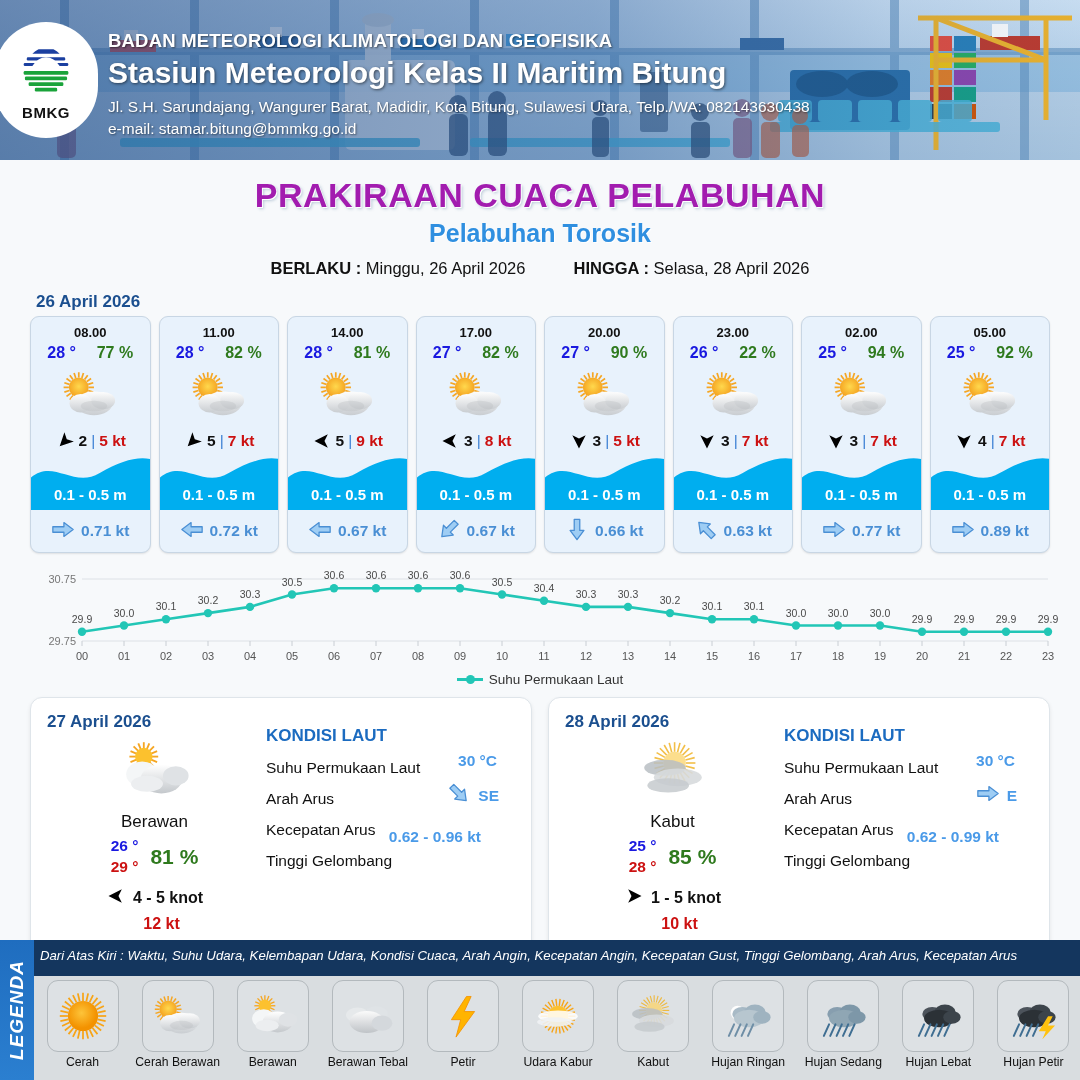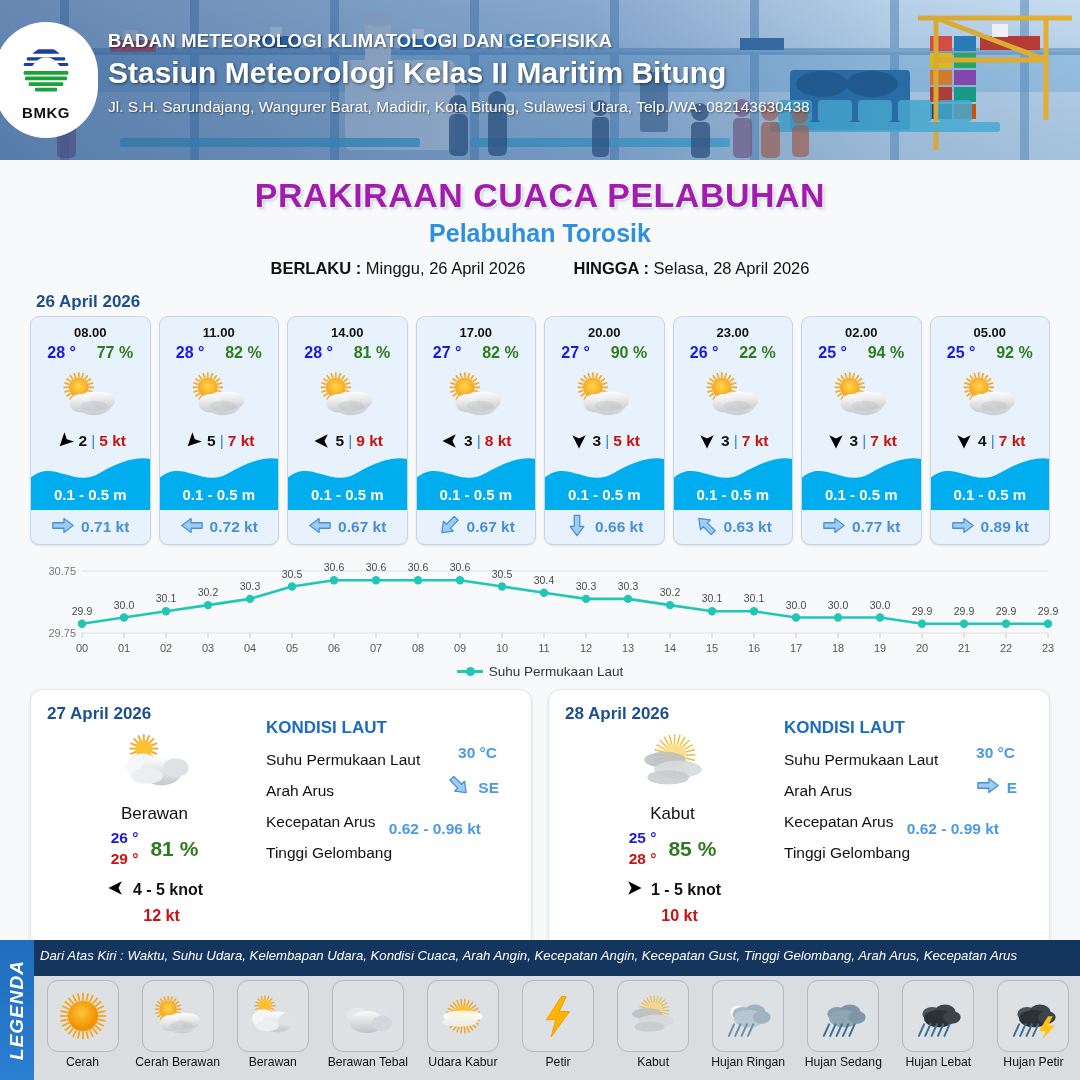--- a/index.html
+++ b/index.html
@@ -85,21 +85,21 @@
   .c-wind .dir { display: inline-flex; }
   .c-wind .ws { color: #111; }
   .c-wind .sep { color: #3b7fd4; font-weight: normal; }
   .c-wind .gust { color: #cc1111; }
   .c-wave { position: relative; height: 56px; margin-top: -2px; }
   .c-wave svg { position: absolute; top: 0; left: 0; }
   .c-wave .wv-txt {
     position: absolute; left: 0; right: 0; bottom: 7px; text-align: center;
     font-size: 15px; font-weight: bold; color: #fff;
   }
-  .c-cur { display: flex; align-items: center; justify-content: center; gap: 6px; height: 34px; font-size: 15.5px; font-weight: bold; color: #4a8fd4;}
+  .c-cur { display: flex; align-items: center; justify-content: center; gap: 6px; height: 42px; font-size: 15.5px; font-weight: bold; color: #4a8fd4;}
 
   
   .chart-box { margin: 8px 20px 0; height: 115px; position: relative; }
   .chart-legend { text-align: center; font-size: 13.5px; color: #333; margin-top: -4px; display:flex; align-items:center; justify-content:center; gap:6px;}
   .lg-swatch { display:inline-block; width: 26px; height: 3px; background:#22c6b6; position: relative;}
   .lg-swatch::after{content:"";position:absolute;left:9px;top:-3px;width:9px;height:9px;border-radius:50%;background:#22c6b6;}
 
   
   .days { display: flex; gap: 16px; padding: 10px 30px 0; }
   .day-panel {
@@ -287,20 +287,21 @@
         <path d="M14 48 A36 36 0 0 0 86 48 Z" fill="none"></path>
       </g>
     </svg>
     <div class="logo-text">BMKG</div>
   </div>
 
   <div class="hdr-text">
     <div class="hdr-line1">BADAN METEOROLOGI KLIMATOLOGI DAN GEOFISIKA</div>
     <div class="hdr-line2">Stasiun Meteorologi Kelas II Maritim Bitung</div>
     <div class="hdr-line3">Jl. S.H. Sarundajang, Wangurer Barat, Madidir, Kota Bitung, Sulawesi Utara, Telp./WA: 082143630438</div>
+    <div class="hdr-line4">e-mail: stamar.bitung@bmmkg.go.id</div>
   </div>
 </div>
 
 <div class="title-main">PRAKIRAAN CUACA PELABUHAN</div>
 <div class="title-sub">Pelabuhan Torosik</div>
 <div class="validity">
   <div>
     <b>BERLAKU :</b>
     <span class="val">Minggu, 26 April 2026</span>
   </div>
@@ -1298,20 +1299,28 @@
     <ellipse cx="64" cy="36" rx="20" ry="13" fill="#dfe3e6"></ellipse>
     <ellipse cx="48" cy="50" rx="30" ry="19" fill="url(#o58)"></ellipse>
     <ellipse cx="74" cy="52" rx="18" ry="13" fill="#d4d8dc"></ellipse>
   </svg>
         </div>
     <div class="lg-label">Berawan Tebal</div>
       </div>
       <div class="lg-item">
         <div class="lg-box">
           <svg viewBox="0 0 100 80" width="58" height="46.400000000000006">
+    <polygon points="56,6 30,46 46,46 38,76 70,32 52,32 64,6" fill="#ffb400" stroke="#f59300" stroke-width="1.5"></polygon>
+  </svg>
+        </div>
+    <div class="lg-label">Petir</div>
+      </div>
+      <div class="lg-item">
+        <div class="lg-box">
+          <svg viewBox="0 0 100 80" width="58" height="46.400000000000006">
     <g transform="translate(50,40)">
     <line x1="18" y1="0" x2="30" y2="0" stroke="#f7a416" stroke-width="2.4"></line>
               <line x1="17.476952713668936" y1="4.307681957176039" x2="29.12825452278156" y2="7.179469928626733" stroke="#f7a416" stroke-width="2.4"></line>
               <line x1="15.938208461757778" y1="8.365017096787835" x2="26.563680769596296" y2="13.941695161313056" stroke="#f7a416" stroke-width="2.4"></line>
               <line x1="13.473193467079822" y1="11.93620784833431" x2="22.455322445133035" y2="19.893679747223853" stroke="#f7a416" stroke-width="2.4"></line>
               <line x1="10.225165441160804" y1="14.813709586085816" x2="17.041942401934673" y2="24.689515976809695" stroke="#f7a416" stroke-width="2.4"></line>
               <line x1="6.38288796676564" y1="16.830292368337467" x2="10.638146611276067" y2="28.050487280562447" stroke="#f7a416" stroke-width="2.4"></line>
               <line x1="2.169660244595818" y1="17.86875973376497" x2="3.616100407659697" y2="29.781266222941618" stroke="#f7a416" stroke-width="2.4"></line>
               <line x1="-2.169660244595816" y1="17.86875973376497" x2="-3.616100407659693" y2="29.781266222941618" stroke="#f7a416" stroke-width="2.4"></line>
               <line x1="-6.382887966765642" y1="16.830292368337467" x2="-10.63814661127607" y2="28.050487280562447" stroke="#f7a416" stroke-width="2.4"></line>
@@ -1332,28 +1341,20 @@
               <line x1="13.473193467079813" y1="-11.93620784833432" x2="22.45532244513302" y2="-19.893679747223867" stroke="#f7a416" stroke-width="2.4"></line>
               <line x1="15.938208461757773" y1="-8.365017096787845" x2="26.56368076959629" y2="-13.941695161313076" stroke="#f7a416" stroke-width="2.4"></line>
               <line x1="17.47695271366894" y1="-4.307681957176025" x2="29.128254522781567" y2="-7.179469928626708" stroke="#f7a416" stroke-width="2.4"></line>
     <circle r="18" fill="#fcc12e"></circle>
             </g>
     <ellipse cx="50" cy="40" rx="34" ry="10" fill="#ffffff" opacity=".85"></ellipse>
     <ellipse cx="44" cy="50" rx="30" ry="8" fill="#f0f2f4" opacity=".9"></ellipse>
   </svg>
         </div>
     <div class="lg-label">Udara Kabur</div>
-      </div>
-      <div class="lg-item">
-        <div class="lg-box">
-          <svg viewBox="0 0 100 80" width="58" height="46.400000000000006">
-    <polygon points="56,6 30,46 46,46 38,76 70,32 52,32 64,6" fill="#ffb400" stroke="#f59300" stroke-width="1.5"></polygon>
-  </svg>
-        </div>
-    <div class="lg-label">Petir</div>
       </div>
       <div class="lg-item">
         <div class="lg-box">
           <svg viewBox="0 0 100 80" width="58" height="46.400000000000006">
     <g transform="translate(52,30)" opacity=".85">
     <line x1="14" y1="0" x2="26" y2="0" stroke="#f0b429" stroke-width="2"></line>
               <line x1="13.522961568046956" y1="3.6234666314352904" x2="25.114071483515776" y2="6.729295172665539" stroke="#f0b429" stroke-width="2"></line>
               <line x1="12.124355652982143" y1="6.999999999999999" x2="22.516660498395407" y2="12.999999999999998" stroke="#f0b429" stroke-width="2"></line>
               <line x1="9.899494936611665" y1="9.899494936611664" x2="18.38477631085024" y2="18.384776310850235" stroke="#f0b429" stroke-width="2"></line>
               <line x1="7.000000000000002" y1="12.12435565298214" x2="13.000000000000004" y2="22.516660498395403" stroke="#f0b429" stroke-width="2"></line>

